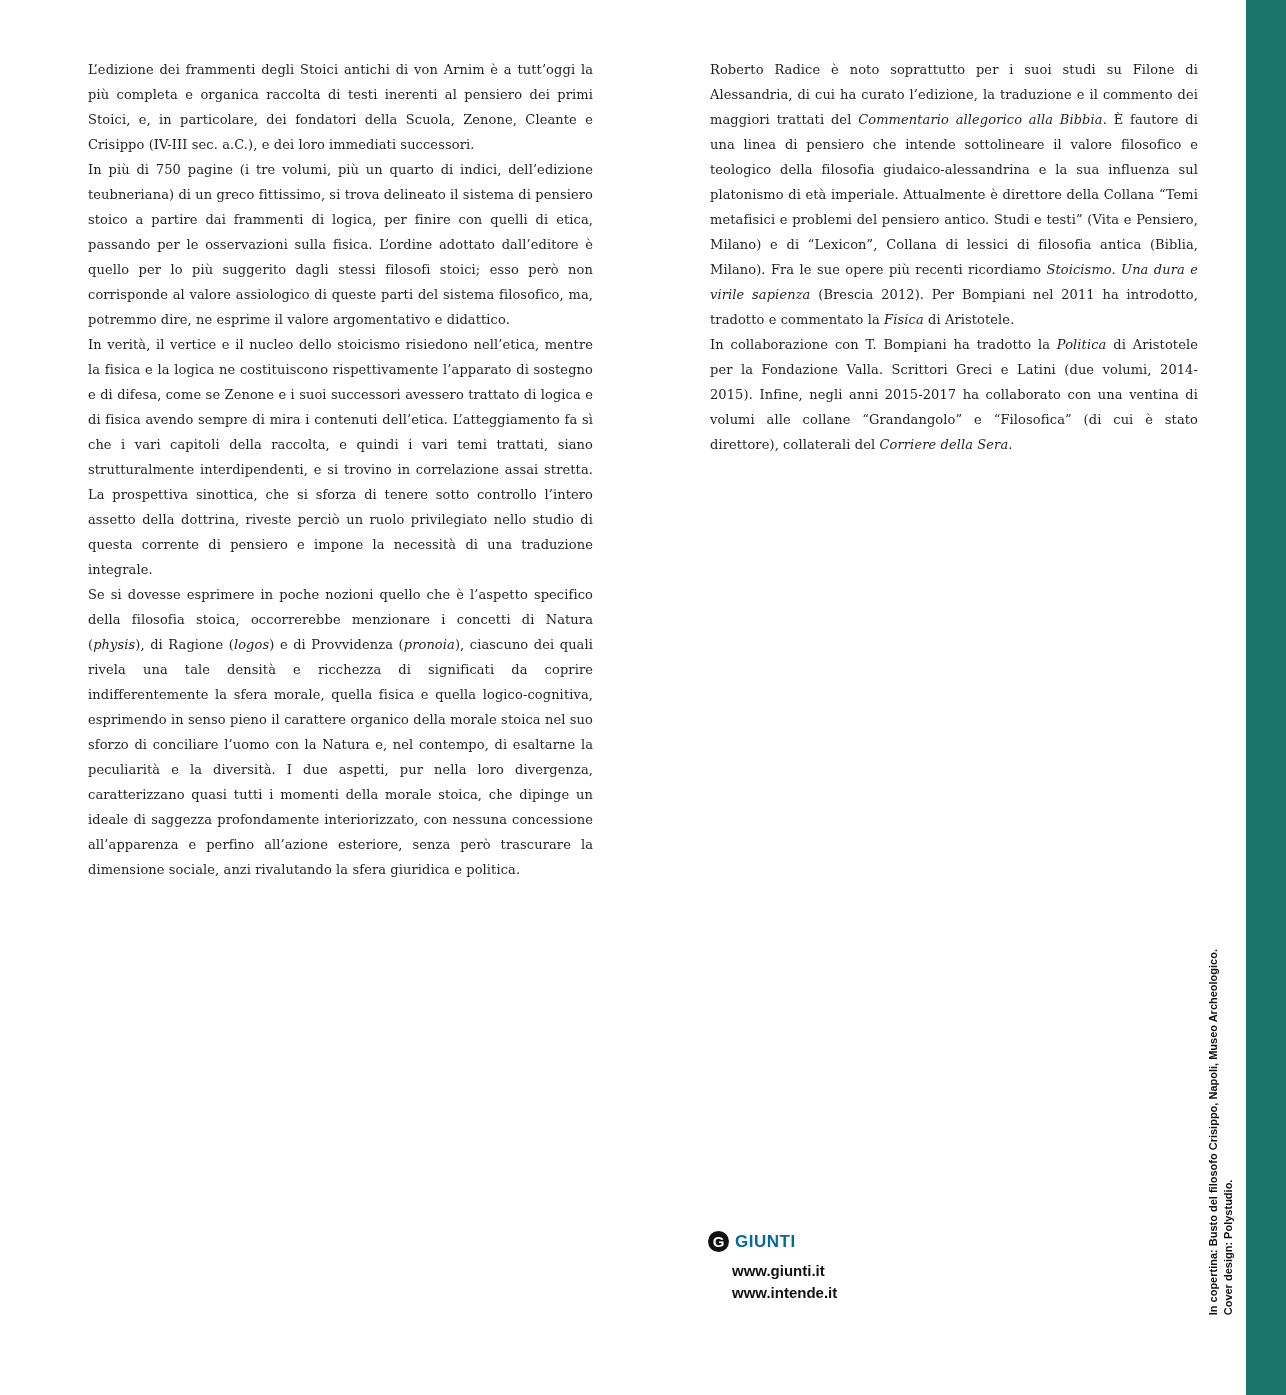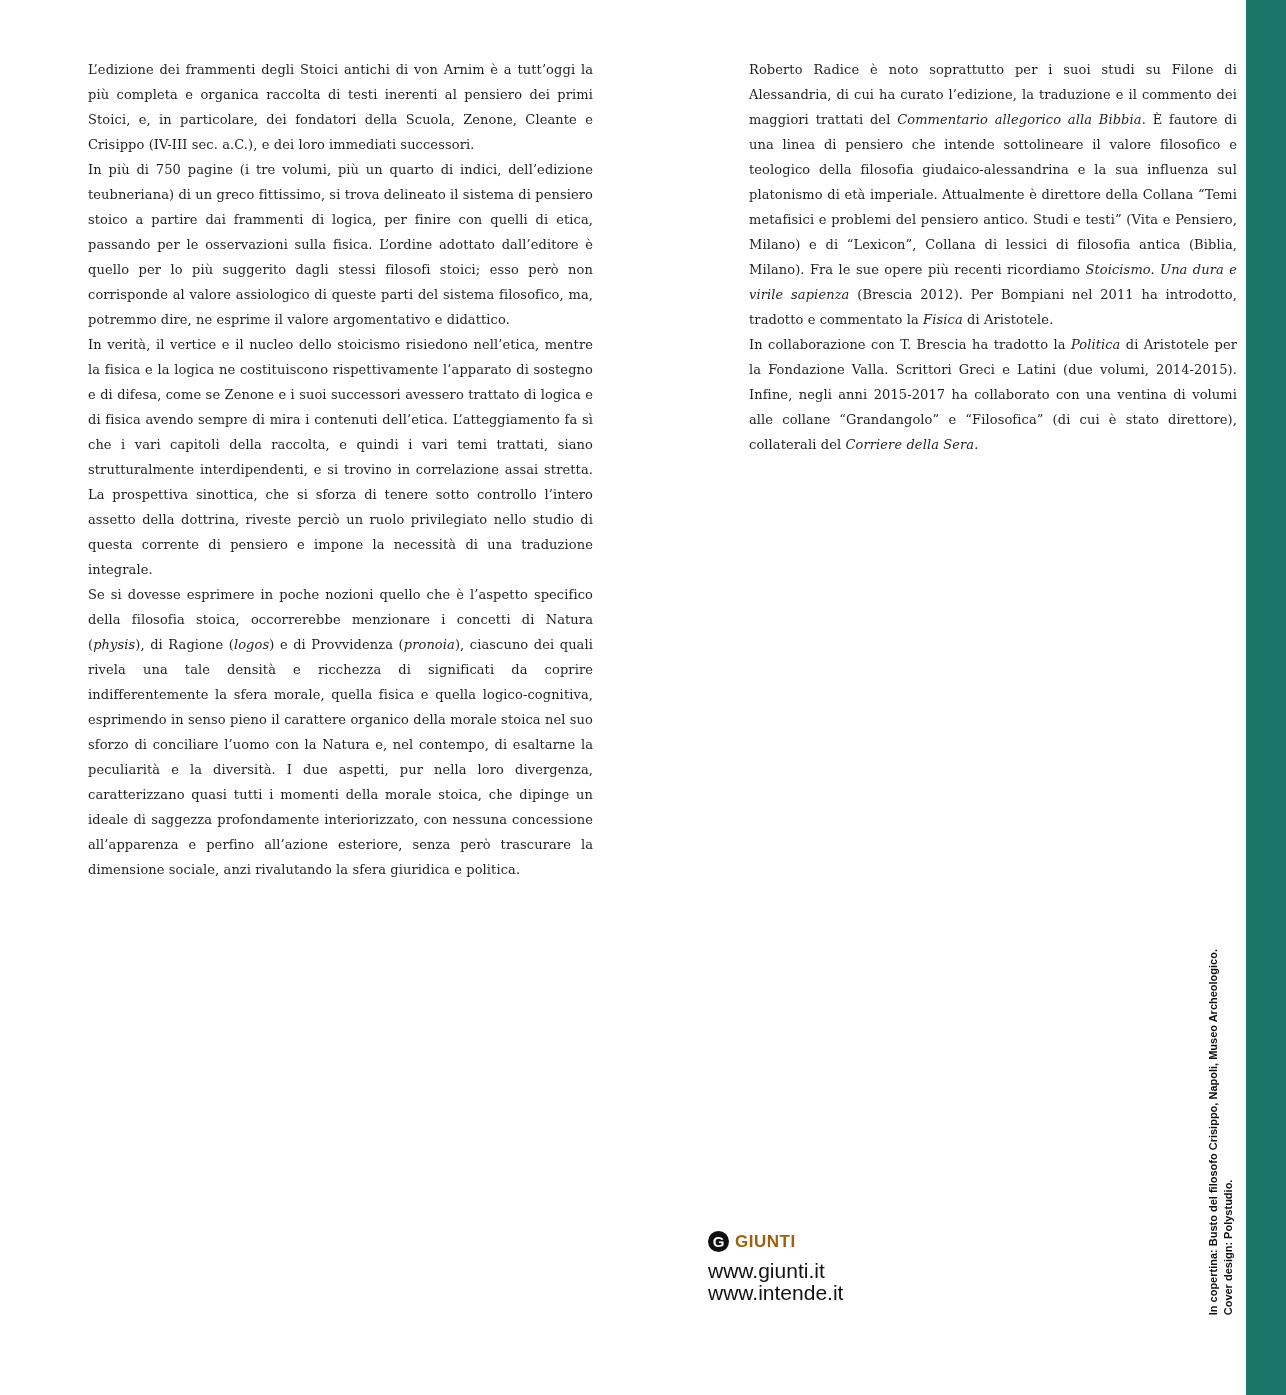--- a/index.html
+++ b/index.html
@@ -20,21 +20,21 @@
     position: absolute;
     top: 57px;
     font-size: 13px;
     line-height: 25px;
     text-align: justify;
     letter-spacing: 0.1px;
   }
   .col p { margin: 0; }
   .col em { font-style: italic; }
   .col-left  { left: 88px;  width: 505px; }
-  .col-right { left: 749px; width: 488px; }
+  .col-right { left: 710px; width: 488px; }
 
   .publisher {
     position: absolute;
     left: 708px;
     top: 1231px;
     font-family: "Liberation Sans", "DejaVu Sans", sans-serif;
   }
   .logo-row {
     display: flex;
     align-items: center;
@@ -51,27 +51,28 @@
     font-size: 15px;
     line-height: 21px;
     text-align: center;
     display: inline-block;
     font-family: "Liberation Sans", sans-serif;
   }
   .logo-text {
     font-weight: bold;
     font-size: 17px;
     letter-spacing: 0.5px;
-    color: #a16207;
+    color: #0369a1;
   }
   .urls {
-    font-weight: normal;
-    font-size: 21px;
+    font-weight: bold;
+    font-size: 15px;
     line-height: 22px;
     color: #111111;
+    margin-left: 24px;
   }
 
   .credits {
     position: absolute;
     right: 50px;
     bottom: 80px;
     writing-mode: vertical-rl;
     transform: rotate(180deg);
     font-family: "Liberation Sans", "DejaVu Sans", sans-serif;
     font-weight: bold;
@@ -97,21 +98,21 @@
 
   <div class="col col-left">
       <p><span>L’edizione dei frammenti degli Stoici antichi di von Arnim è a tutt’oggi la più completa e organica raccolta di testi inerenti al pensiero dei primi Stoici, e, in particolare, dei fondatori della Scuola, Zenone, Cleante e Crisippo (IV-III sec. a.C.), e dei loro immediati successori.</span></p>
       <p><span>In più di 750 pagine (i tre volumi, più un quarto di indici, dell’edizione teubneriana) di un greco fittissimo, si trova delineato il sistema di pensiero stoico a partire dai frammenti di logica, per finire con quelli di etica, passando per le osservazioni sulla fisica. L’ordine adottato dall’editore è quello per lo più suggerito dagli stessi filosofi stoici; esso però non corrisponde al valore assiologico di queste parti del sistema filosofico, ma, potremmo dire, ne esprime il valore argomentativo e didattico.</span></p>
       <p><span>In verità, il vertice e il nucleo dello stoicismo risiedono nell’etica, mentre la fisica e la logica ne costituiscono rispettivamente l’apparato di sostegno e di difesa, come se Zenone e i suoi successori avessero trattato di logica e di fisica avendo sempre di mira i contenuti dell’etica. L’atteggiamento fa sì che i vari capitoli della raccolta, e quindi i vari temi trattati, siano strutturalmente interdipendenti, e si trovino in correlazione assai stretta. La prospettiva sinottica, che si sforza di tenere sotto controllo l’intero assetto della dottrina, riveste perciò un ruolo privilegiato nello studio di questa corrente di pensiero e impone la necessità di una traduzione integrale.</span></p>
       <p><span>Se si dovesse esprimere in poche nozioni quello che è l’aspetto specifico della filosofia stoica, occorrerebbe menzionare i concetti di Natura (</span><em>physis</em><span>), di Ragione (</span><em>logos</em><span>) e di Provvidenza (</span><em>pronoia</em><span>), ciascuno dei quali rivela una tale densità e ricchezza di significati da coprire indifferentemente la sfera morale, quella fisica e quella logico-cognitiva, esprimendo in senso pieno il carattere organico della morale stoica nel suo sforzo di conciliare l’uomo con la Natura e, nel contempo, di esaltarne la peculiarità e la diversità. I due aspetti, pur nella loro divergenza, caratterizzano quasi tutti i momenti della morale stoica, che dipinge un ideale di saggezza profondamente interiorizzato, con nessuna concessione all’apparenza e perfino all’azione esteriore, senza però trascurare la dimensione sociale, anzi rivalutando la sfera giuridica e politica.</span></p>
     </div>
 
   <div class="col col-right">
       <p><span>Roberto Radice è noto soprattutto per i suoi studi su Filone di Alessandria, di cui ha curato l’edizione, la traduzione e il commento dei maggiori trattati del </span><em>Commentario allegorico alla Bibbia</em><span>. È fautore di una linea di pensiero che intende sottolineare il valore filosofico e teologico della filosofia giudaico-alessandrina e la sua influenza sul platonismo di età imperiale. Attualmente è direttore della Collana “Temi metafisici e problemi del pensiero antico. Studi e testi” (Vita e Pensiero, Milano) e di “Lexicon”, Collana di lessici di filosofia antica (Biblia, Milano). Fra le sue opere più recenti ricordiamo </span><em>Stoicismo. Una dura e virile sapienza</em><span> (Brescia 2012). Per Bompiani nel 2011 ha introdotto, tradotto e commentato la </span><em>Fisica</em><span> di Aristotele.</span></p>
-      <p><span>In collaborazione con T. Brescia ha tradotto la </span><em>Politica</em><span> di Aristotele per la Fondazione Valla. Scrittori Greci e Latini (due volumi, 2014-2015). Infine, negli anni 2015-2017 ha collaborato con una ventina di volumi alle collane “Grandangolo” e “Filosofica” (di cui è stato direttore), collaterali del </span><em>Corriere della Sera.</em></p>
+      <p><span>In collaborazione con T. Bompiani ha tradotto la </span><em>Politica</em><span> di Aristotele per la Fondazione Valla. Scrittori Greci e Latini (due volumi, 2014-2015). Infine, negli anni 2015-2017 ha collaborato con una ventina di volumi alle collane “Grandangolo” e “Filosofica” (di cui è stato direttore), collaterali del </span><em>Corriere della Sera.</em></p>
     </div>
 
   <div class="publisher">
     <div class="logo-row">
       <span class="logo-g">G</span>
       <span class="logo-text">GIUNTI</span>
     </div>
     <div class="urls">
       <div>www.giunti.it</div>
       <div>www.intende.it</div>

